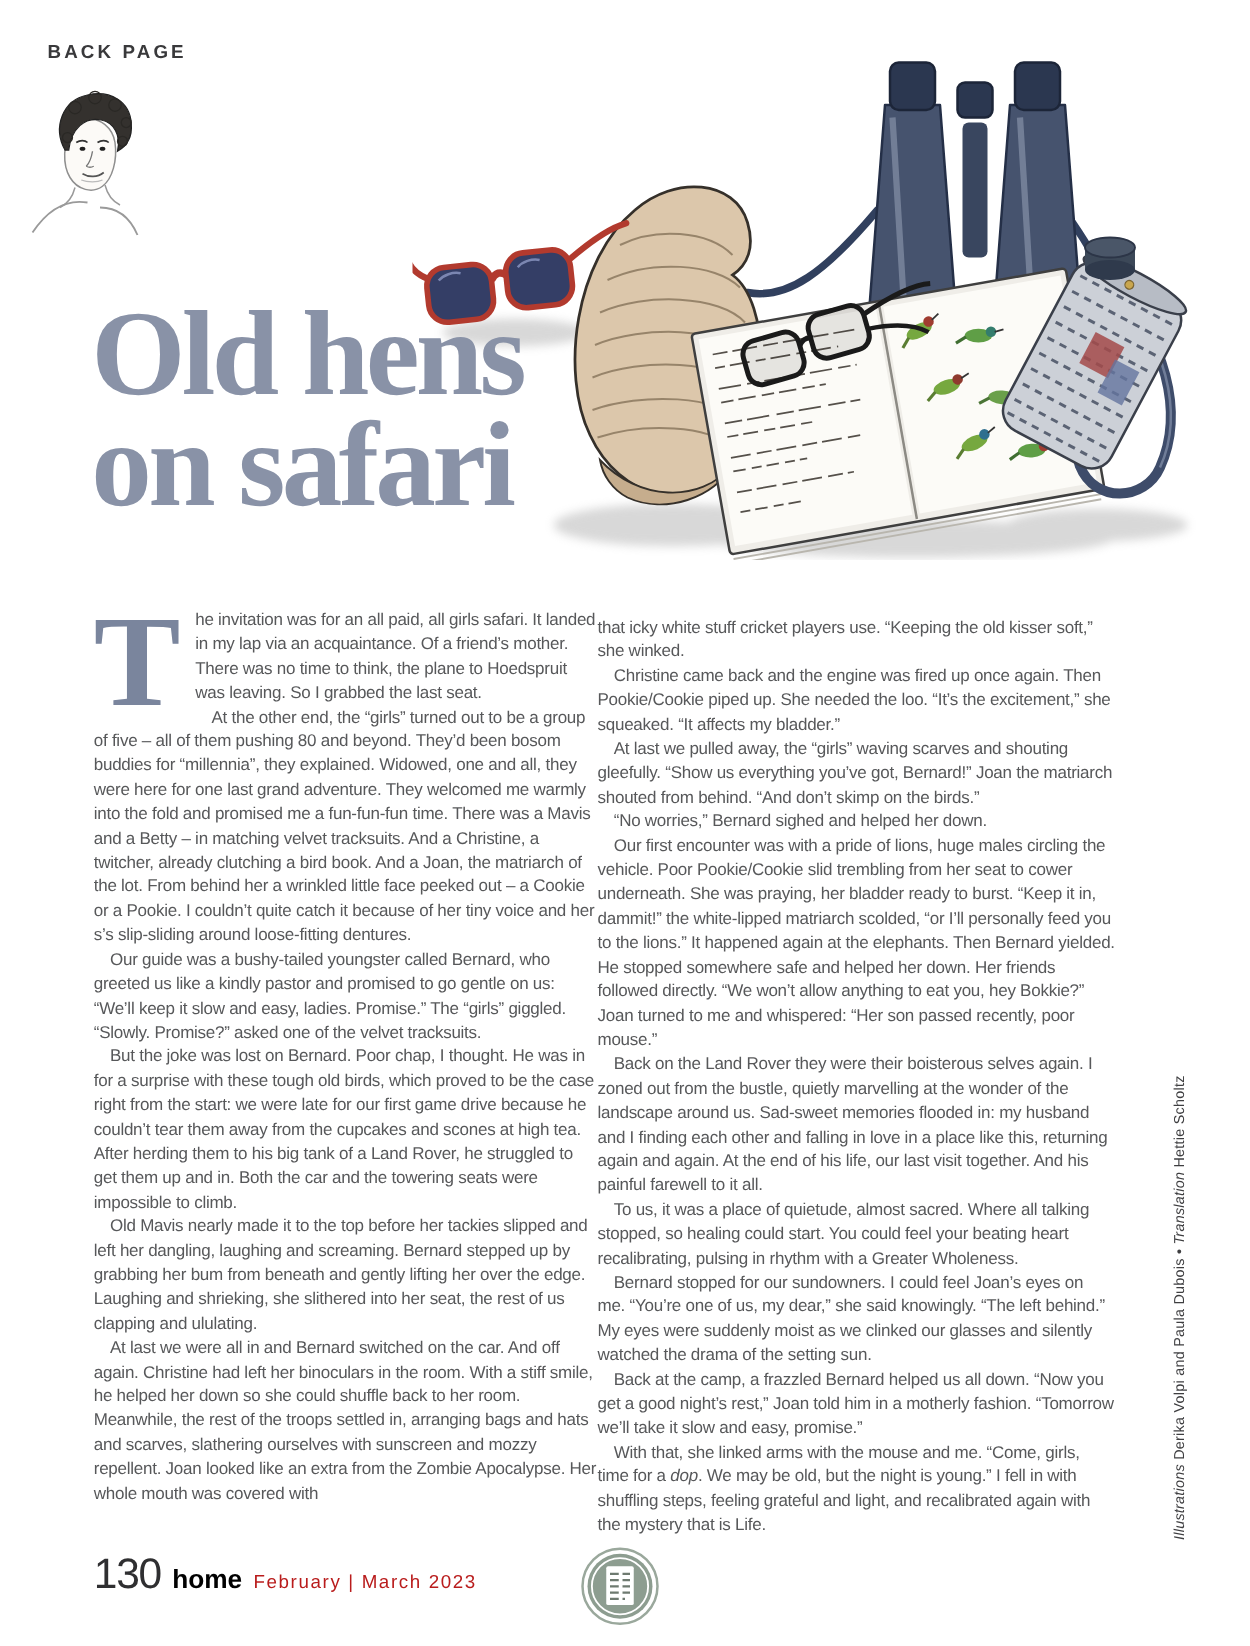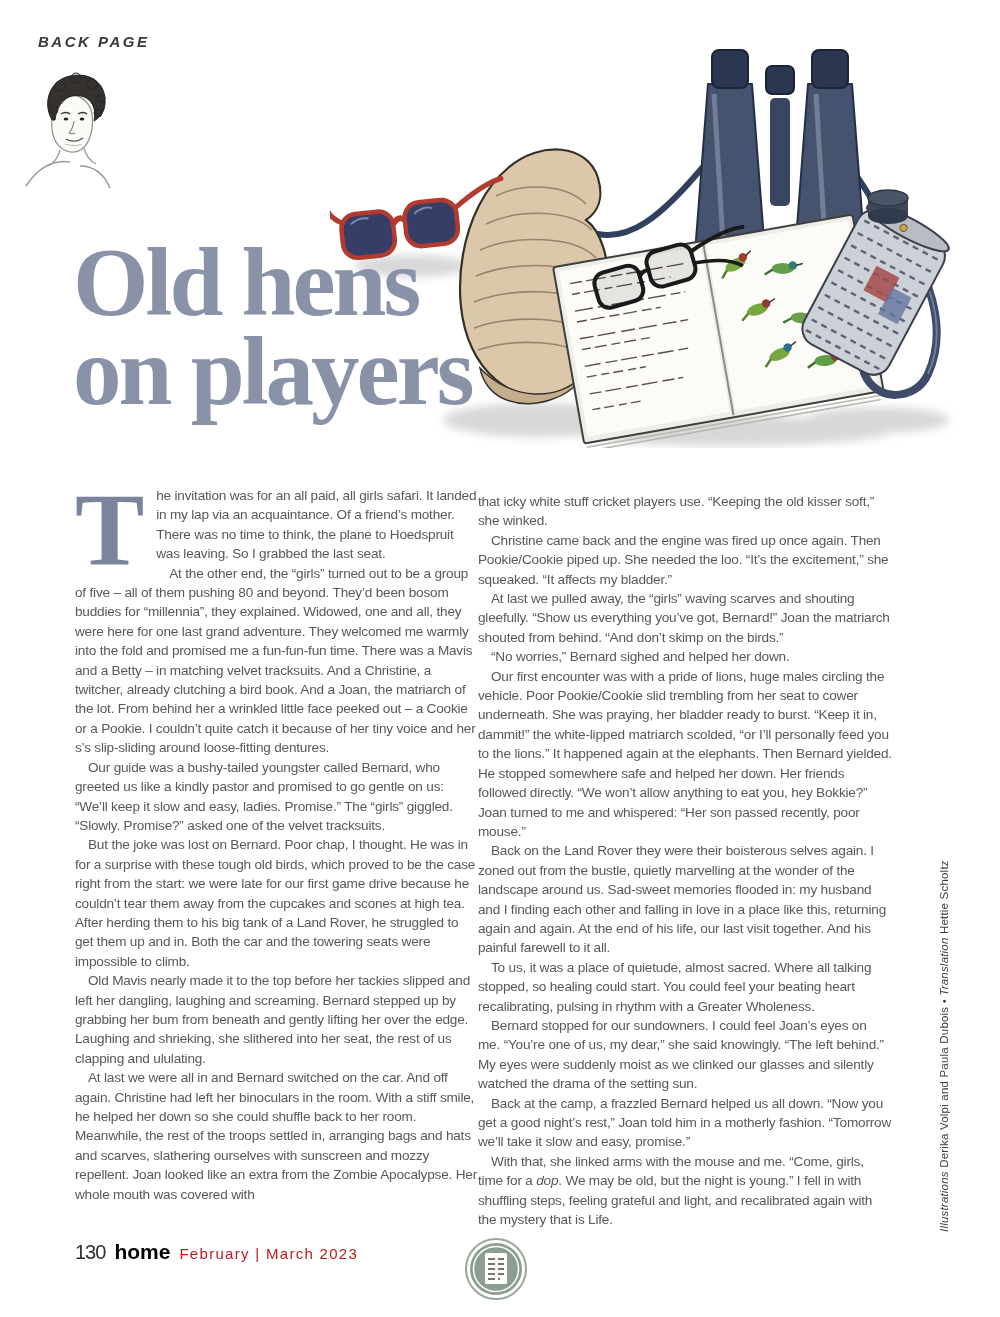--- a/index.html
+++ b/index.html
@@ -1,37 +1,37 @@
 <!DOCTYPE html>
 <html><head>
 <meta charset="utf-8">
 <style>
   html,body{margin:0;padding:0;background:#ffffff;}
   .page{position:relative;width:1000px;height:1317px;background:#fff;overflow:hidden;
         font-family:"Liberation Sans",sans-serif;}
   .section-label{position:absolute;left:38px;top:33px;font-size:15px;font-weight:700;
-        letter-spacing:2.5px;color:#39393b;font-style:italic;}
+        letter-spacing:2.5px;color:#39393b;}
   .portrait{position:absolute;left:20px;top:66px;}
   .illustration{position:absolute;left:330px;top:28px;}
   .title{position:absolute;left:73px;top:238px;margin:0;
         font-family:"Liberation Serif",serif;font-weight:700;font-size:97px;line-height:89px;
         letter-spacing:-3px;color:#8992a7;}
   .subtitle{position:absolute;left:190px;top:410px;margin:0;width:665px;
         font-size:24px;line-height:31px;color:#58595c;}
   .col{position:absolute;font-size:13.6px;line-height:19.4px;letter-spacing:-0.2px;color:#57585a;}
   .col-left{left:75px;top:486px;width:402px;}
   .col-right{left:478px;top:492px;width:414px;}
   .col p{margin:0;}
   .col p.ind{text-indent:13px;}
   .dropcap{float:left;font-family:"Liberation Serif",serif;font-weight:700;font-size:104px;
         line-height:0.8;color:#7a859d;margin:2px 12px 0 0;}
   .credits{position:absolute;left:938px;top:1232px;transform:rotate(-90deg);
         transform-origin:0 0;white-space:nowrap;font-size:11.5px;letter-spacing:0.2px;color:#3e3e40;}
   .footer{position:absolute;left:75px;top:1240px;display:flex;align-items:baseline;gap:9px;}
-  .pagenum{font-size:20px;font-weight:400;color:#2f2f31;letter-spacing:-1px;}
+  .pagenum{font-size:34px;font-weight:400;color:#2f2f31;letter-spacing:-1px;}
   .mag{font-size:21px;font-weight:700;color:#000000;}
   .issue{font-size:15px;color:#b91c1c;letter-spacing:1.3px;}
   .logo{position:absolute;left:464px;top:1237px;}
 </style>
 </head>
 <body>
 
 <div class="page">
 
   <div class="section-label">BACK PAGE</div>
@@ -203,21 +203,21 @@
     <g transform="translate(-16 4) rotate(-6 80 200)">
       <path d="M30,186 C22,182 18,177 16,172" stroke="#b23a2e" stroke-width="5" fill="none" stroke-linecap="round"></path>
       <path d="M144,182 C164,168 180,160 192,158" stroke="#b23a2e" stroke-width="5" fill="none" stroke-linecap="round"></path>
       <rect x="28" y="178" width="52" height="44" rx="15" fill="#343e66" stroke="#b23a2e" stroke-width="4.5"></rect>
       <rect x="92" y="173" width="52" height="44" rx="15" fill="#343e66" stroke="#b23a2e" stroke-width="4.5"></rect>
       <path d="M80,192 C84,186 88,186 92,189" stroke="#b23a2e" stroke-width="6" fill="none"></path>
       <path d="M38,188 C42,184 50,182 56,184 M102,184 C106,180 114,178 120,180" stroke="#8d99c4" stroke-width="2" fill="none" opacity="0.8"></path>
     </g>
   </svg>
 
-  <h1 class="title"><span>Old hens</span><br><span>on players</span></h1>
+  <h1 class="title"><span>Old hens</span><br><span>on safari</span></h1>
 
 
   <div class="col col-left">
       <p class="para"><span class="dropcap">T</span><span>he invitation was for an all paid, all girls safari. It landed in my lap via an acquaintance. Of a friend’s mother. There was no time to think, the plane to Hoedspruit was leaving. So I grabbed the last seat.</span></p>
       <p class="para ind">At the other end, the “girls” turned out to be a group of five – all of them pushing 80 and beyond. They’d been bosom buddies for “millennia”, they explained. Widowed, one and all, they were here for one last grand adventure. They welcomed me warmly into the fold and promised me a fun-fun-fun time. There was a Mavis and a Betty – in matching velvet tracksuits. And a Christine, a twitcher, already clutching a bird book. And a Joan, the matriarch of the lot. From behind her a wrinkled little face peeked out – a Cookie or a Pookie. I couldn’t quite catch it because of her tiny voice and her s’s slip-sliding around loose-fitting dentures.</p>
       <p class="para ind">Our guide was a bushy-tailed youngster called Bernard, who greeted us like a kindly pastor and promised to go gentle on us: “We’ll keep it slow and easy, ladies. Promise.” The “girls” giggled. “Slowly. Promise?” asked one of the velvet tracksuits.</p>
       <p class="para ind">But the joke was lost on Bernard. Poor chap, I thought. He was in for a surprise with these tough old birds, which proved to be the case right from the start: we were late for our first game drive because he couldn’t tear them away from the cupcakes and scones at high tea. After herding them to his big tank of a Land Rover, he struggled to get them up and in. Both the car and the towering seats were impossible to climb.</p>
       <p class="para ind">Old Mavis nearly made it to the top before her tackies slipped and left her dangling, laughing and screaming. Bernard stepped up by grabbing her bum from beneath and gently lifting her over the edge. Laughing and shrieking, she slithered into her seat, the rest of us clapping and ululating.</p>
       <p class="para ind">At last we were all in and Bernard switched on the car. And off again. Christine had left her binoculars in the room. With a stiff smile, he helped her down so she could shuffle back to her room. Meanwhile, the rest of the troops settled in, arranging bags and hats and scarves, slathering ourselves with sunscreen and mozzy repellent. Joan looked like an extra from the Zombie Apocalypse. Her whole mouth was covered with</p>
     </div>

